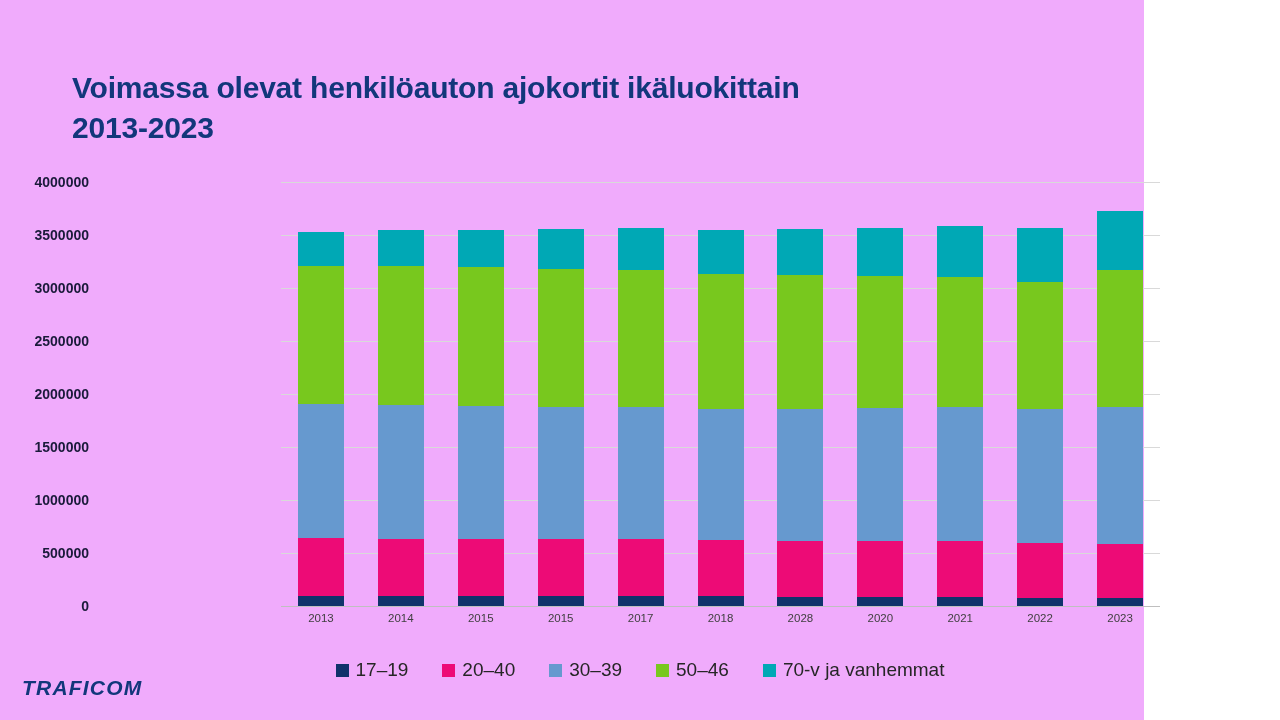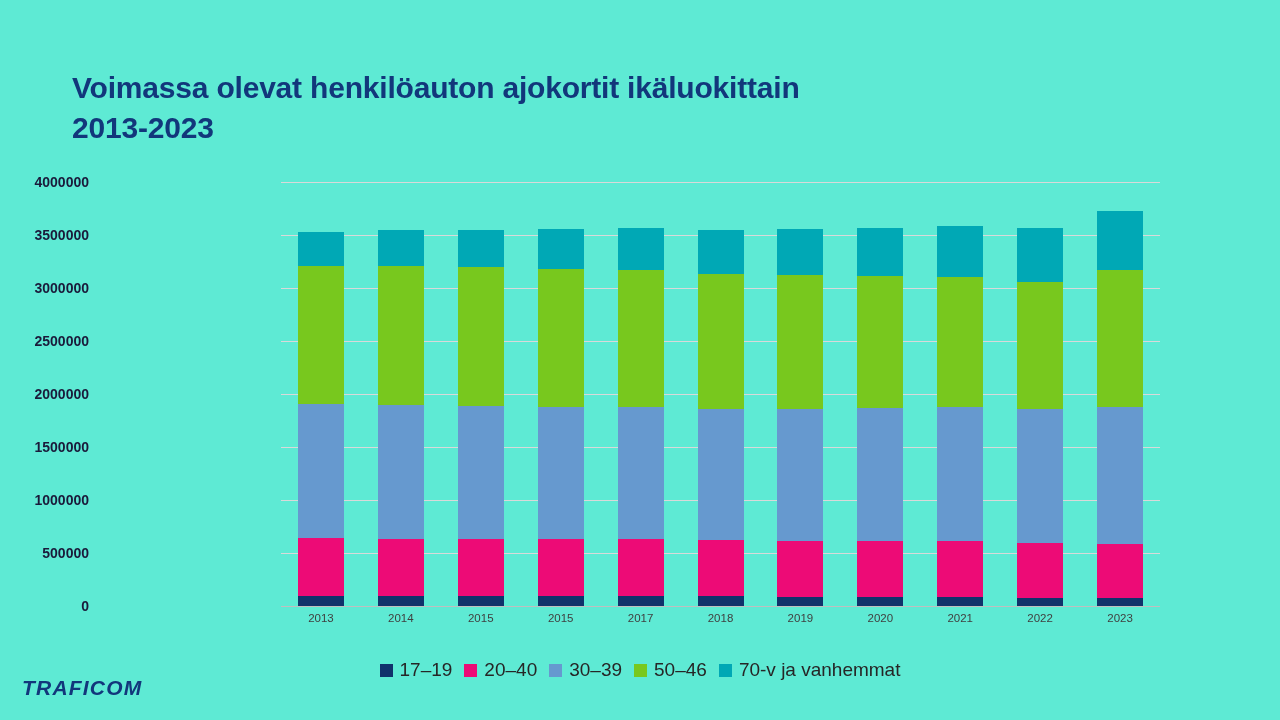--- a/index.html
+++ b/index.html
@@ -5,23 +5,23 @@
   * { box-sizing: border-box; }
   html, body {
     margin: 0; padding: 0;
     width: 1280px; height: 720px;
     background: #ffffff;
     font-family: "Liberation Sans", sans-serif;
     overflow: hidden;
   }
   #page {
     position: relative;
-    width: 1280px;
+    width: 1144px;
     height: 720px;
-    background: #5eead4;
+    background: #f0abfc;
   }
 
   
   #title {
     position: absolute;
     left: 72px;
     top: 68px;
     width: 1140px;
     font-size: 30px;
     font-weight: bold;
@@ -94,21 +94,21 @@
 
   
   #legend {
     position: absolute;
     left: 0;
     top: 659px;
     width: 1280px;
     display: flex;
     justify-content: center;
     align-items: center;
-    gap: 12px;
+    gap: 34px;
   }
   .legend-item {
     display: flex;
     align-items: center;
     gap: 7px;
     font-size: 19px;
     color: #262626;
     white-space: nowrap;
   }
   .legend-swatch {
@@ -241,21 +241,21 @@
           <div class="seg" title="70-v ja vanhemmat 2023: 557000" style="height: 59.042px; bottom: 335.808px; background: rgb(0, 168, 181);"></div>
         </div>
       </div>
     <div id="xticks">
         <div class="xtick" style="left: 320.955px;">2013</div>
         <div class="xtick" style="left: 400.864px;">2014</div>
         <div class="xtick" style="left: 480.773px;">2015</div>
         <div class="xtick" style="left: 560.682px;">2015</div>
         <div class="xtick" style="left: 640.591px;">2017</div>
         <div class="xtick" style="left: 720.5px;">2018</div>
-        <div class="xtick" style="left: 800.409px;">2019</div>
+        <div class="xtick" style="left: 800.409px;">2028</div>
         <div class="xtick" style="left: 880.318px;">2020</div>
         <div class="xtick" style="left: 960.227px;">2021</div>
         <div class="xtick" style="left: 1040.14px;">2022</div>
         <div class="xtick" style="left: 1120.05px;">2023</div>
       </div>
   </div>
 
   <div id="legend">
       <div class="legend-item">
         <span class="legend-swatch" style="background: rgb(16, 50, 107);"></span>

